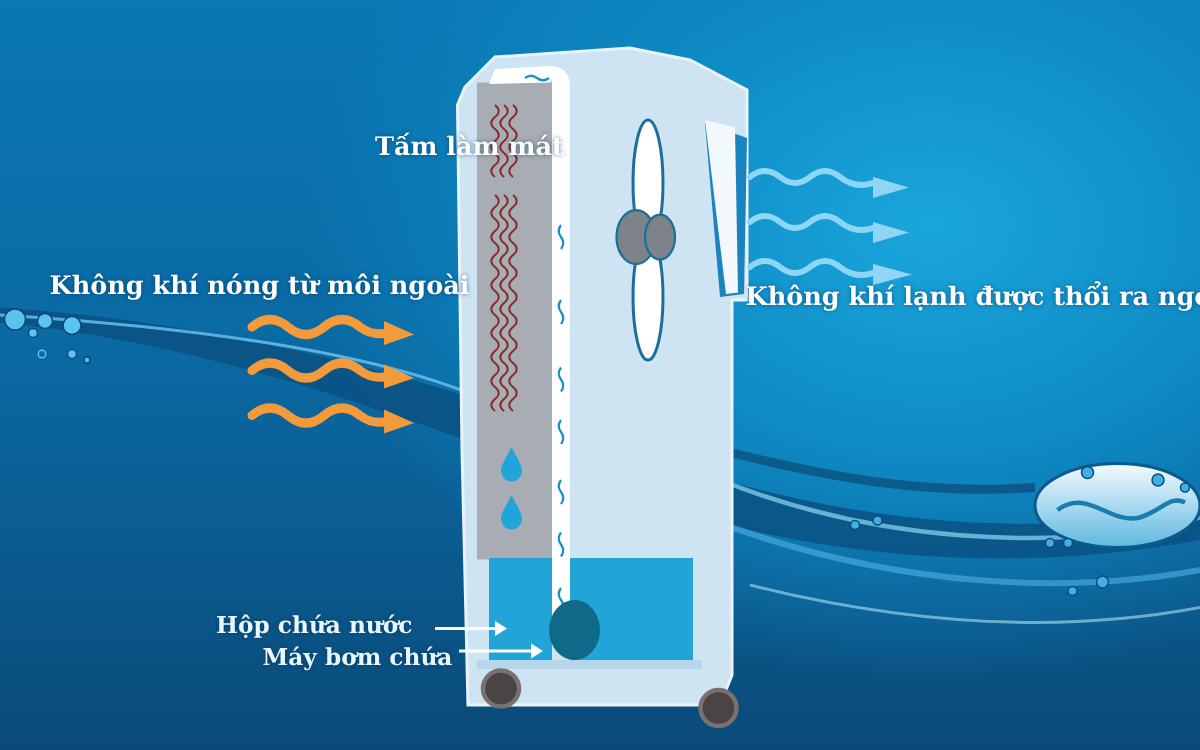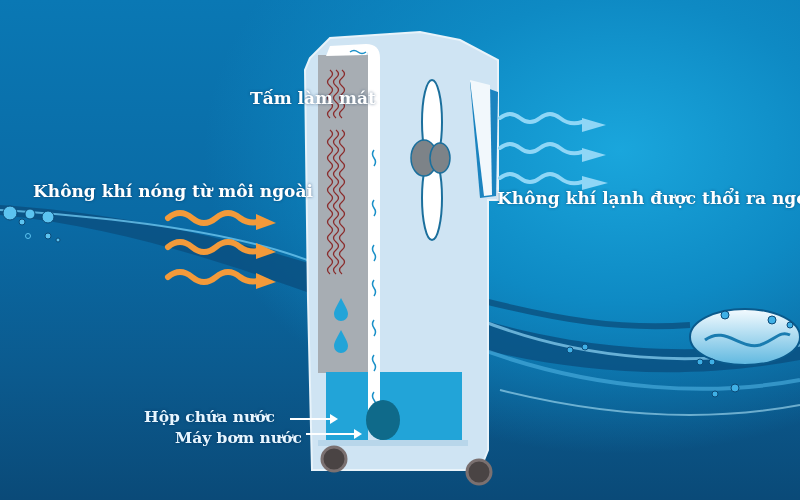--- a/index.html
+++ b/index.html
@@ -140,13 +140,13 @@
     <polygon points="330,414 338,419 330,424" stroke="none"></polygon>
     <line x1="306" y1="434" x2="354" y2="434"></line>
     <polygon points="354,429 362,434 354,439" stroke="none"></polygon>
   </g>
 </svg>
 
 <div class="label" style="left:250px;top:88px;">Tấm làm mát</div>
 <div class="label" style="left:33px;top:181px;">Không khí nóng từ môi ngoài</div>
 <div class="label" style="left:497px;top:188px;">Không khí lạnh được thổi ra ngoài</div>
 <div class="label small" style="left:144px;top:407px;text-align:right;">Hộp chứa nước</div>
-<div class="label small" style="left:175px;top:428px;">Máy bơm nước</div>
+<div class="label small" style="left:175px;top:428px;">Máy bơm chứa</div>
 
 </body></html>

